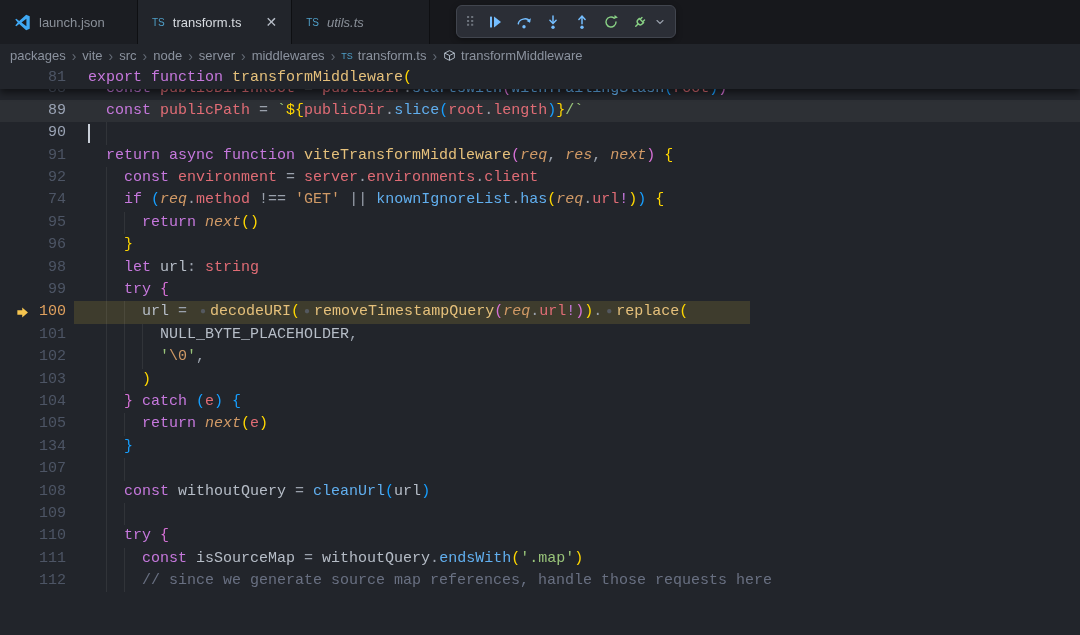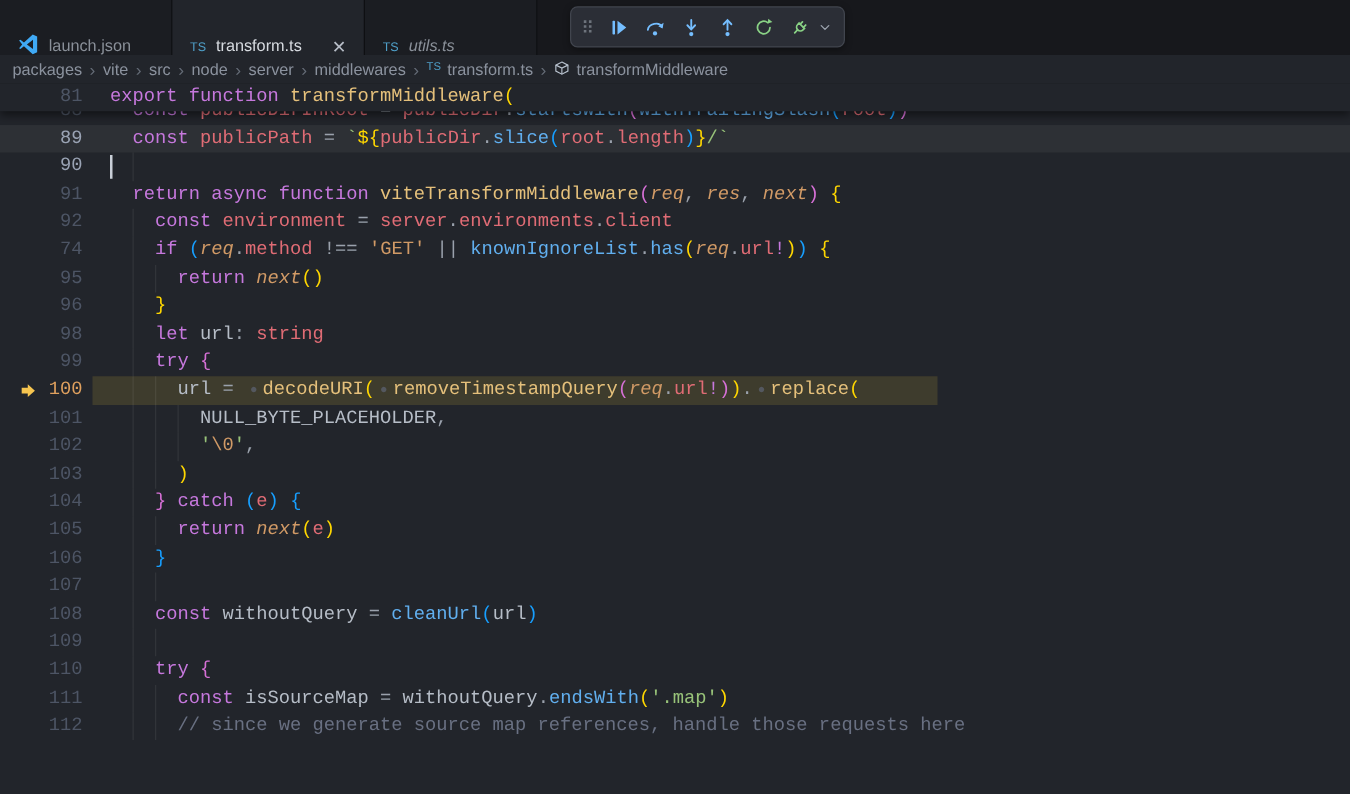--- a/index.html
+++ b/index.html
@@ -11,21 +11,21 @@
     --icon-yellow:#f6c550; --ts-icon:#4f9fc8; --vscode-icon:#3fa9f5; --caret:#c9cfd8;
   }
   *{box-sizing:border-box}
   html,body{margin:0;padding:0}
   body{width:1080px;height:635px;overflow:hidden;background:var(--bg-editor);
        font-family:"Liberation Sans",sans-serif;-webkit-font-smoothing:antialiased}
   .window{position:relative;width:1080px;height:635px;overflow:hidden}
 
   
   .tabbar{position:absolute;top:0;left:0;right:0;height:44px;background:var(--bg-tabbar);display:flex}
-  .tab{display:flex;align-items:flex-end;gap:8px;padding:0 14px;height:44px;min-width:138px;
+  .tab{display:flex;align-items:center;gap:8px;padding:0 14px;height:44px;min-width:138px;
        background:var(--bg-tab-inactive);border-right:1px solid var(--border-dark);
        color:var(--fg-tab);font-size:13px;cursor:pointer;white-space:nowrap}
   .tab.active{background:var(--bg-editor);color:var(--fg-tab-active)}
   .tab.preview .label{font-style:italic}
   .tab .close{margin-left:16px;font-size:14px;color:#b8bec8;line-height:1}
   .ts-badge{color:var(--ts-icon);font-weight:400;font-size:10px}
   .ts-badge.small{font-size:9px}
   .icon-wrap{display:inline-flex;align-items:center}
 
   
@@ -38,21 +38,21 @@
   .dbtn.narrow{width:15px;margin-left:-4px}
   .sb{fill:var(--icon-blue)} .sg{fill:var(--icon-green)}
   .sbs{stroke:var(--icon-blue);fill:none;stroke-width:1.5;stroke-linecap:round}
   .sgs{stroke:var(--icon-green);fill:none;stroke-width:1.4;stroke-linecap:round}
   .scs{stroke:var(--icon-gray);fill:none;stroke-width:1.5;stroke-linecap:round}
   .vsc{fill:var(--vscode-icon)}
 
   
   .breadcrumbs{position:absolute;top:44px;left:0;right:0;height:23px;display:flex;align-items:center;
        padding-left:10px;font-size:13px;color:var(--fg-breadcrumb);background:var(--bg-editor);white-space:nowrap}
-  .crumb{display:inline-flex;align-items:flex-start;gap:5px;cursor:pointer}
+  .crumb{display:inline-flex;align-items:center;gap:5px;cursor:pointer}
   .sep{margin:0 6px;color:#646b76;font-size:14px}
 
   
   .editor{position:absolute;top:67px;left:0;right:0;bottom:0;background:var(--bg-editor);overflow:hidden}
   #code-lines{position:absolute;top:10.5px;left:0;right:0}
   .row{display:flex;height:22.4px;line-height:22.4px;position:relative;
        font-family:Liberation Mono, monospace;font-size:15px}
   .glyph{width:34px;flex:none;position:relative}
   .glyph svg{position:absolute;left:15px;top:4px}
   .ln{width:32px;flex:none;text-align:right;color:var(--fg-ln);font-size:15px}
@@ -278,21 +278,21 @@
           <div class="ln">104</div>
           <div class="code"><span class="guide" style="left: 40.06px;"></span><span>    </span><span class="tk-b2">}</span><span class="tk-kw"> catch </span><span class="tk-b3">(</span><span class="tk-vr">e</span><span class="tk-b3">)</span><span class="tk-fg"> </span><span class="tk-b3">{</span></div>
         </div>
         <div class="row">
           <div class="glyph"></div>
           <div class="ln">105</div>
           <div class="code"><span class="guide" style="left: 40.06px;"></span><span class="guide" style="left: 58.12px;"></span><span>      </span><span class="tk-kw">return </span><span class="tk-pa">next</span><span class="tk-b1">(</span><span class="tk-vr">e</span><span class="tk-b1">)</span></div>
         </div>
         <div class="row">
           <div class="glyph"></div>
-          <div class="ln">106</div>
+          <div class="ln">134</div>
           <div class="code"><span class="guide" style="left: 40.06px;"></span><span>    </span><span class="tk-b3">}</span></div>
         </div>
         <div class="row">
           <div class="glyph"></div>
           <div class="ln">107</div>
           <div class="code"><span class="guide" style="left: 40.06px;"></span><span class="guide" style="left: 58.12px;"></span><span></span></div>
         </div>
         <div class="row">
           <div class="glyph"></div>
           <div class="ln">108</div>

